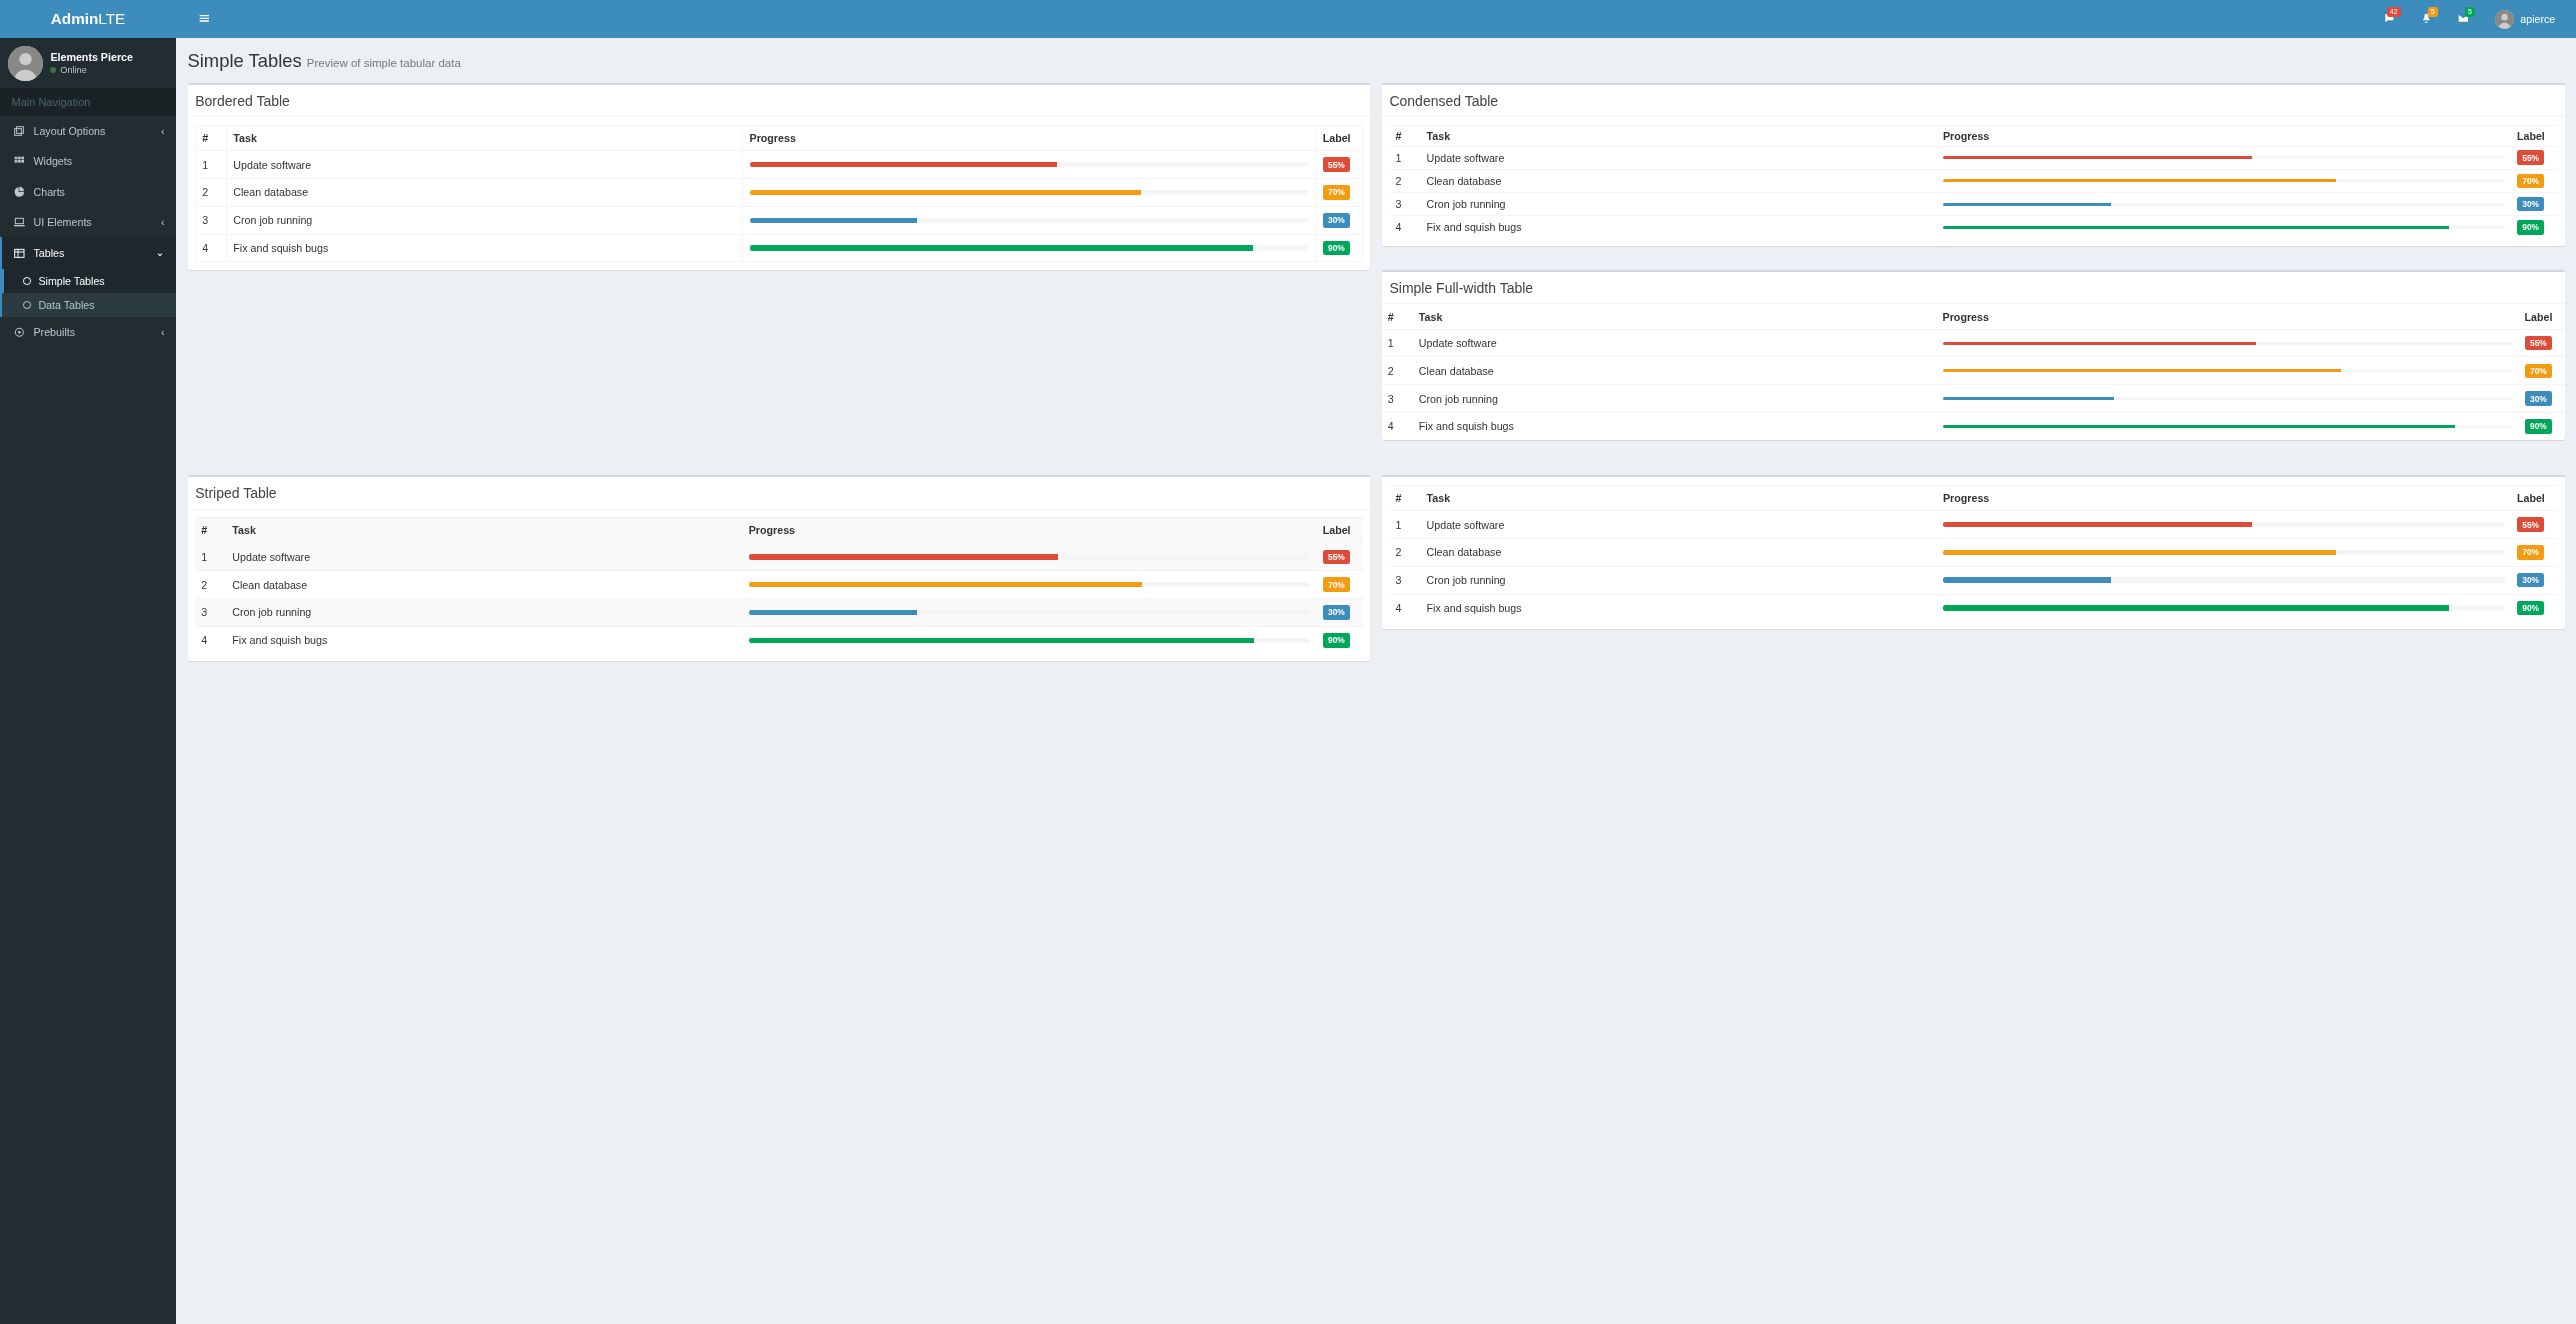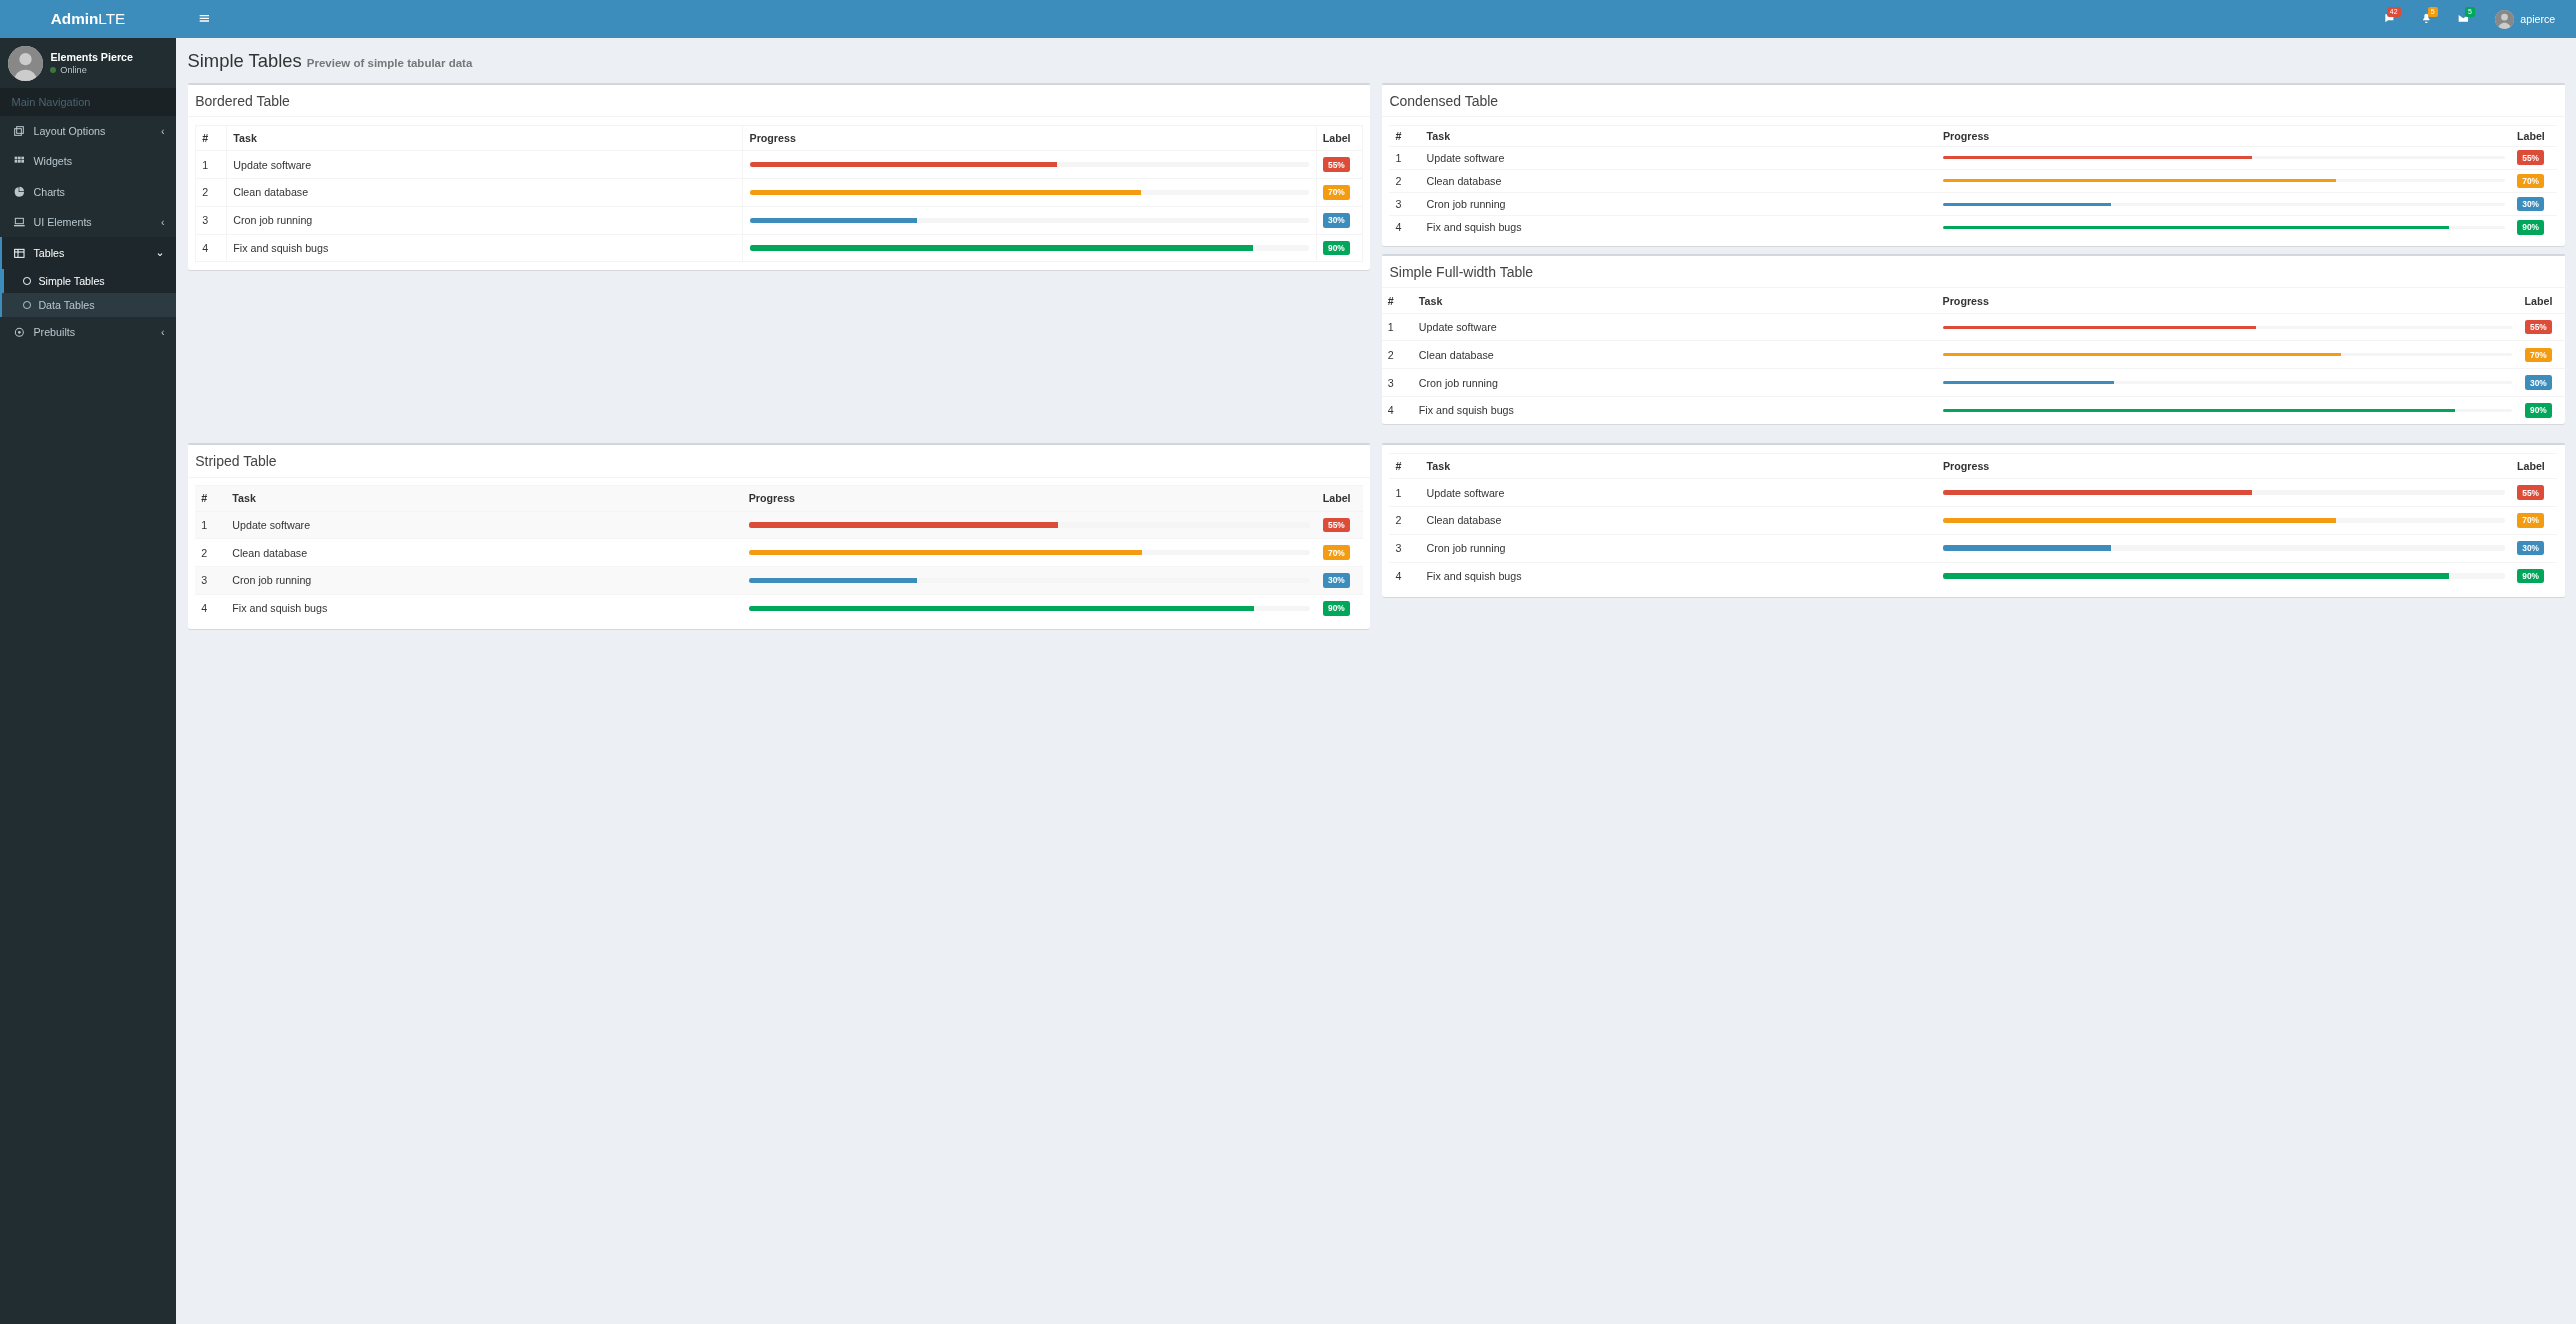--- a/index.html
+++ b/index.html
@@ -38,26 +38,26 @@
 .sidebar-menu .sub-menu { list-style: none; background: #2c3b41; }
 .sidebar-menu .sub-menu li a { padding: 6.1px 11.5px 6.1px 19px; font-size: 10.7px; }
 .sidebar-menu .sub-menu li.active a { color: #fff; }
 .menu-icon { width: 12.3px; display: inline-flex; justify-content: center; }
 .menu-arrow { margin-left: auto; }
 .circle-icon { width: 7.7px; height: 7.7px; border: 0.8px solid currentColor; border-radius: 50%; display: inline-block; }
 
 .content-wrapper { margin-left: 176px; margin-top: 38px; padding: 0; min-height: calc(100vh - 38px); }
 .content-header { padding: 11.5px; }
 .content-header h1 { font-size: 18.4px; font-weight: 500; color: #333; }
-.content-header small { font-size: 11.5px; color: #777; font-weight: 700; }
+.content-header small { font-size: 11.5px; color: #777; font-weight: 400; }
 .content { padding: 0 11.5px 11.5px; }
 .row { display: flex; gap: 11.5px; margin-bottom: 11.5px; }
 .col { flex: 1; }
 
-.box { background: #fff; border-radius: 2.3px; border-top: 2.3px solid #d2d6de; box-shadow: 0 0.8px 0.8px rgba(0,0,0,0.1); margin-bottom: 8px; }
+.box { background: #fff; border-radius: 2.3px; border-top: 2.3px solid #d2d6de; box-shadow: 0 0.8px 0.8px rgba(0,0,0,0.1); margin-bottom: 24px; }
 .box-header { padding: 7.7px; border-bottom: 0.8px solid #f4f4f4; }
 .box-title { font-size: 14px; font-weight: 400; color: #444; }
 .box-body { padding: 7.7px; }
 .box-body.no-padding { padding: 0; }
 
 table { width: 100%; border-collapse: collapse; }
 .table-bordered th, .table-bordered td { border: 0.8px solid #f4f4f4; padding: 6.1px; text-align: left; }
 .table-condensed th, .table-condensed td { padding: 3.8px 6.1px; text-align: left; border-top: 0.8px solid #f4f4f4; }
 .table-simple th, .table-simple td { padding: 6.1px; text-align: left; border-top: 0.8px solid #f4f4f4; }
 .table-simple thead th { border-top: none; }

